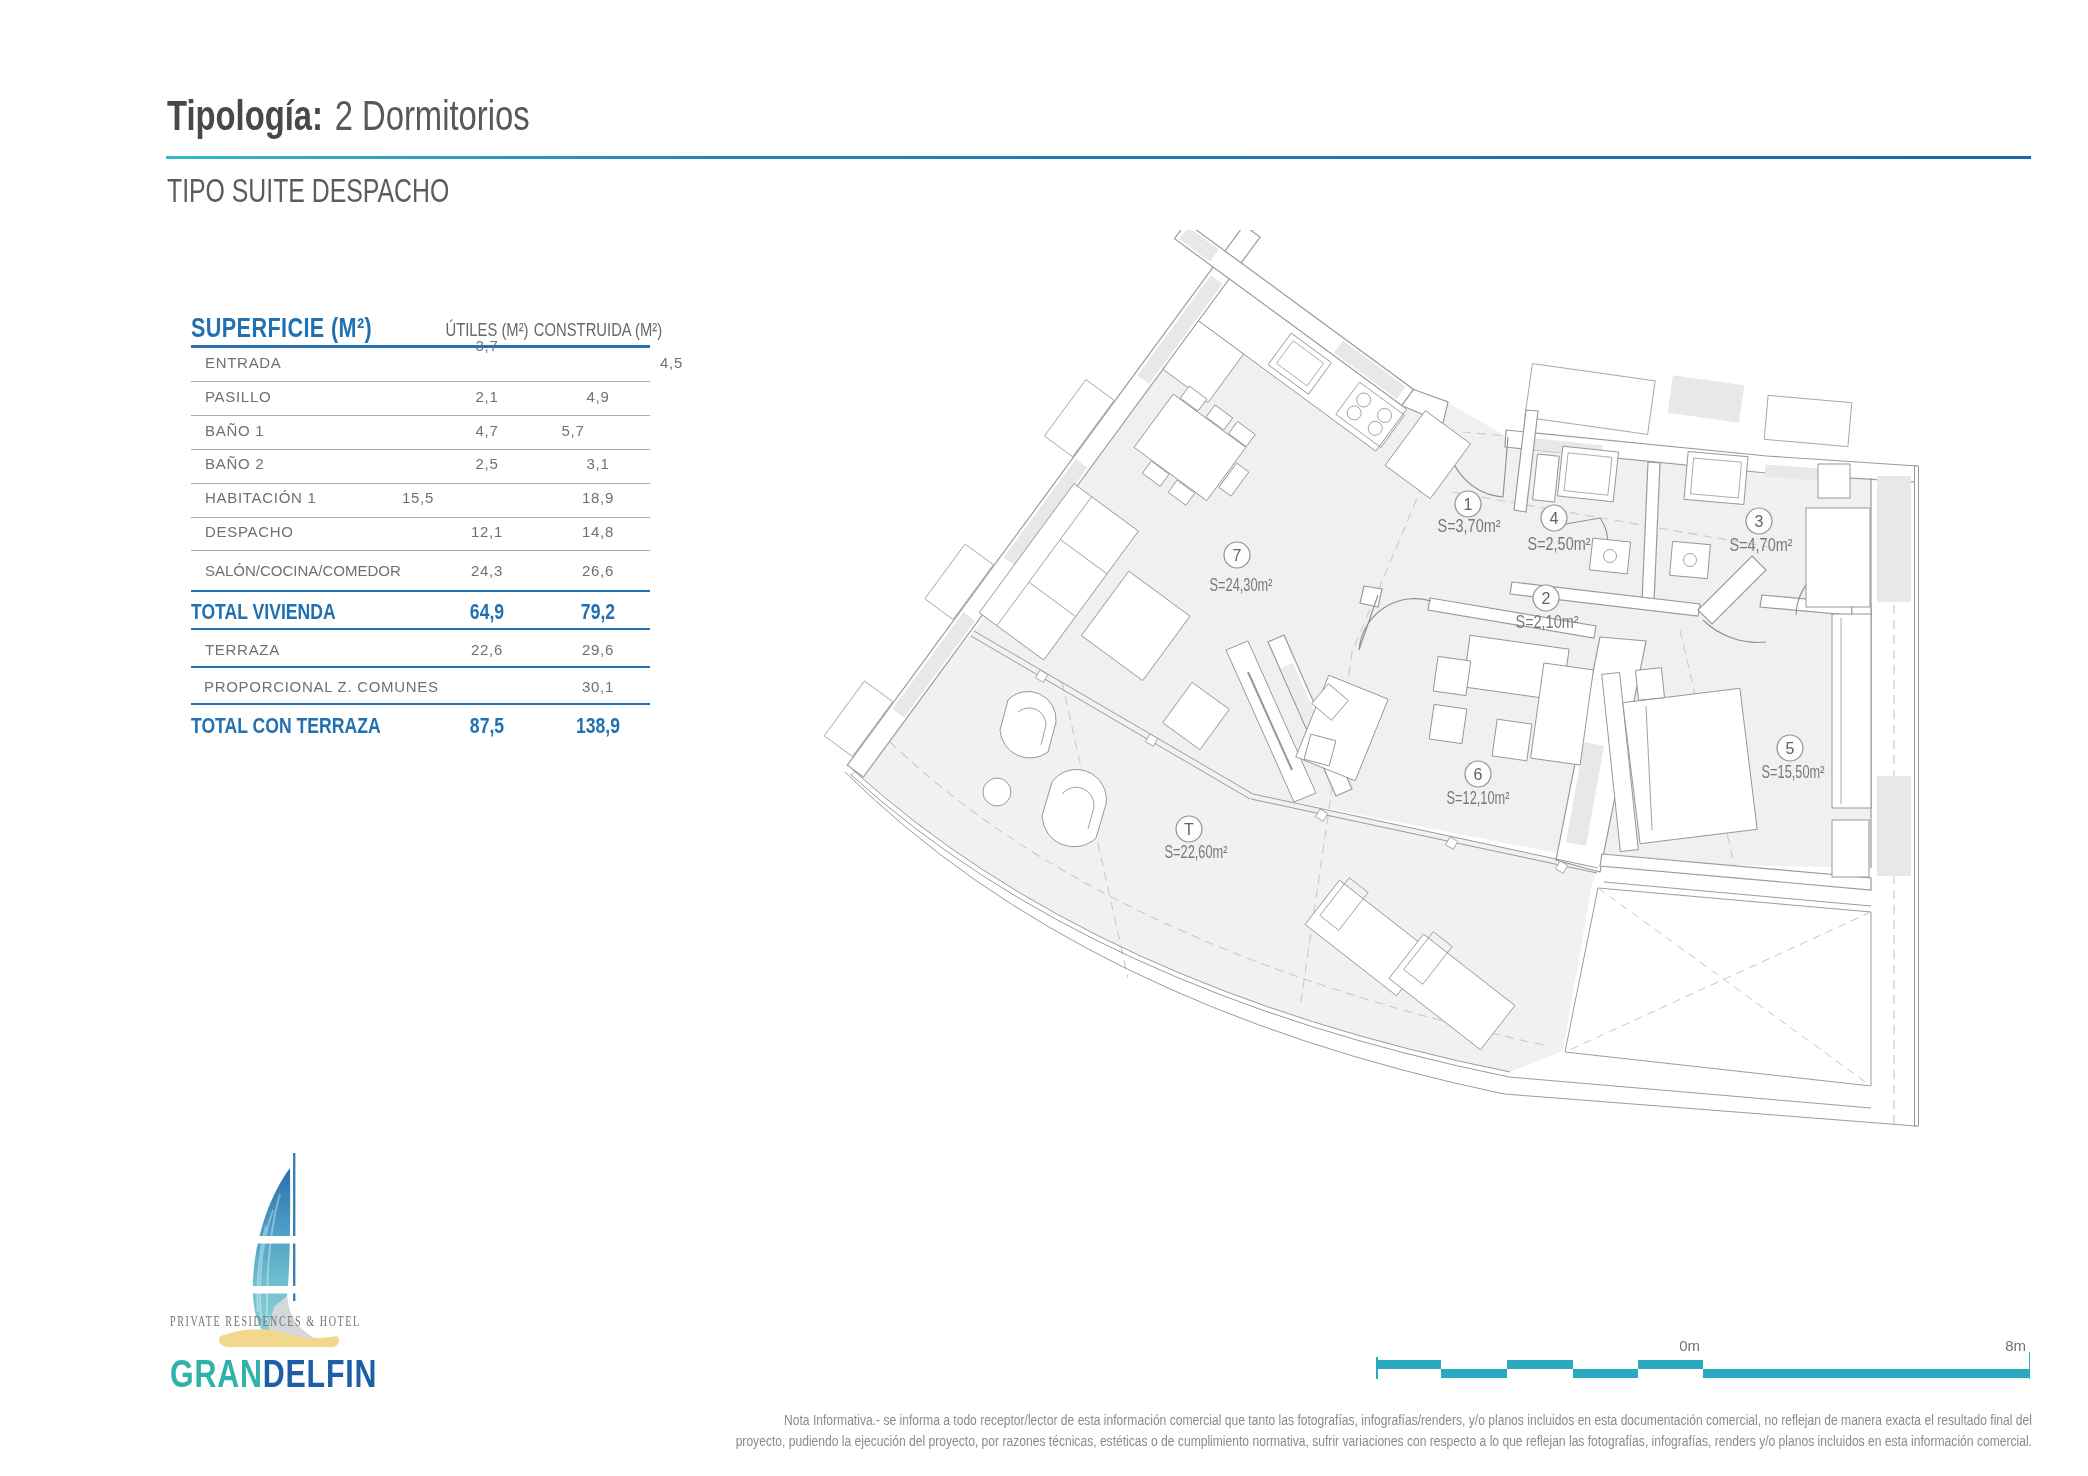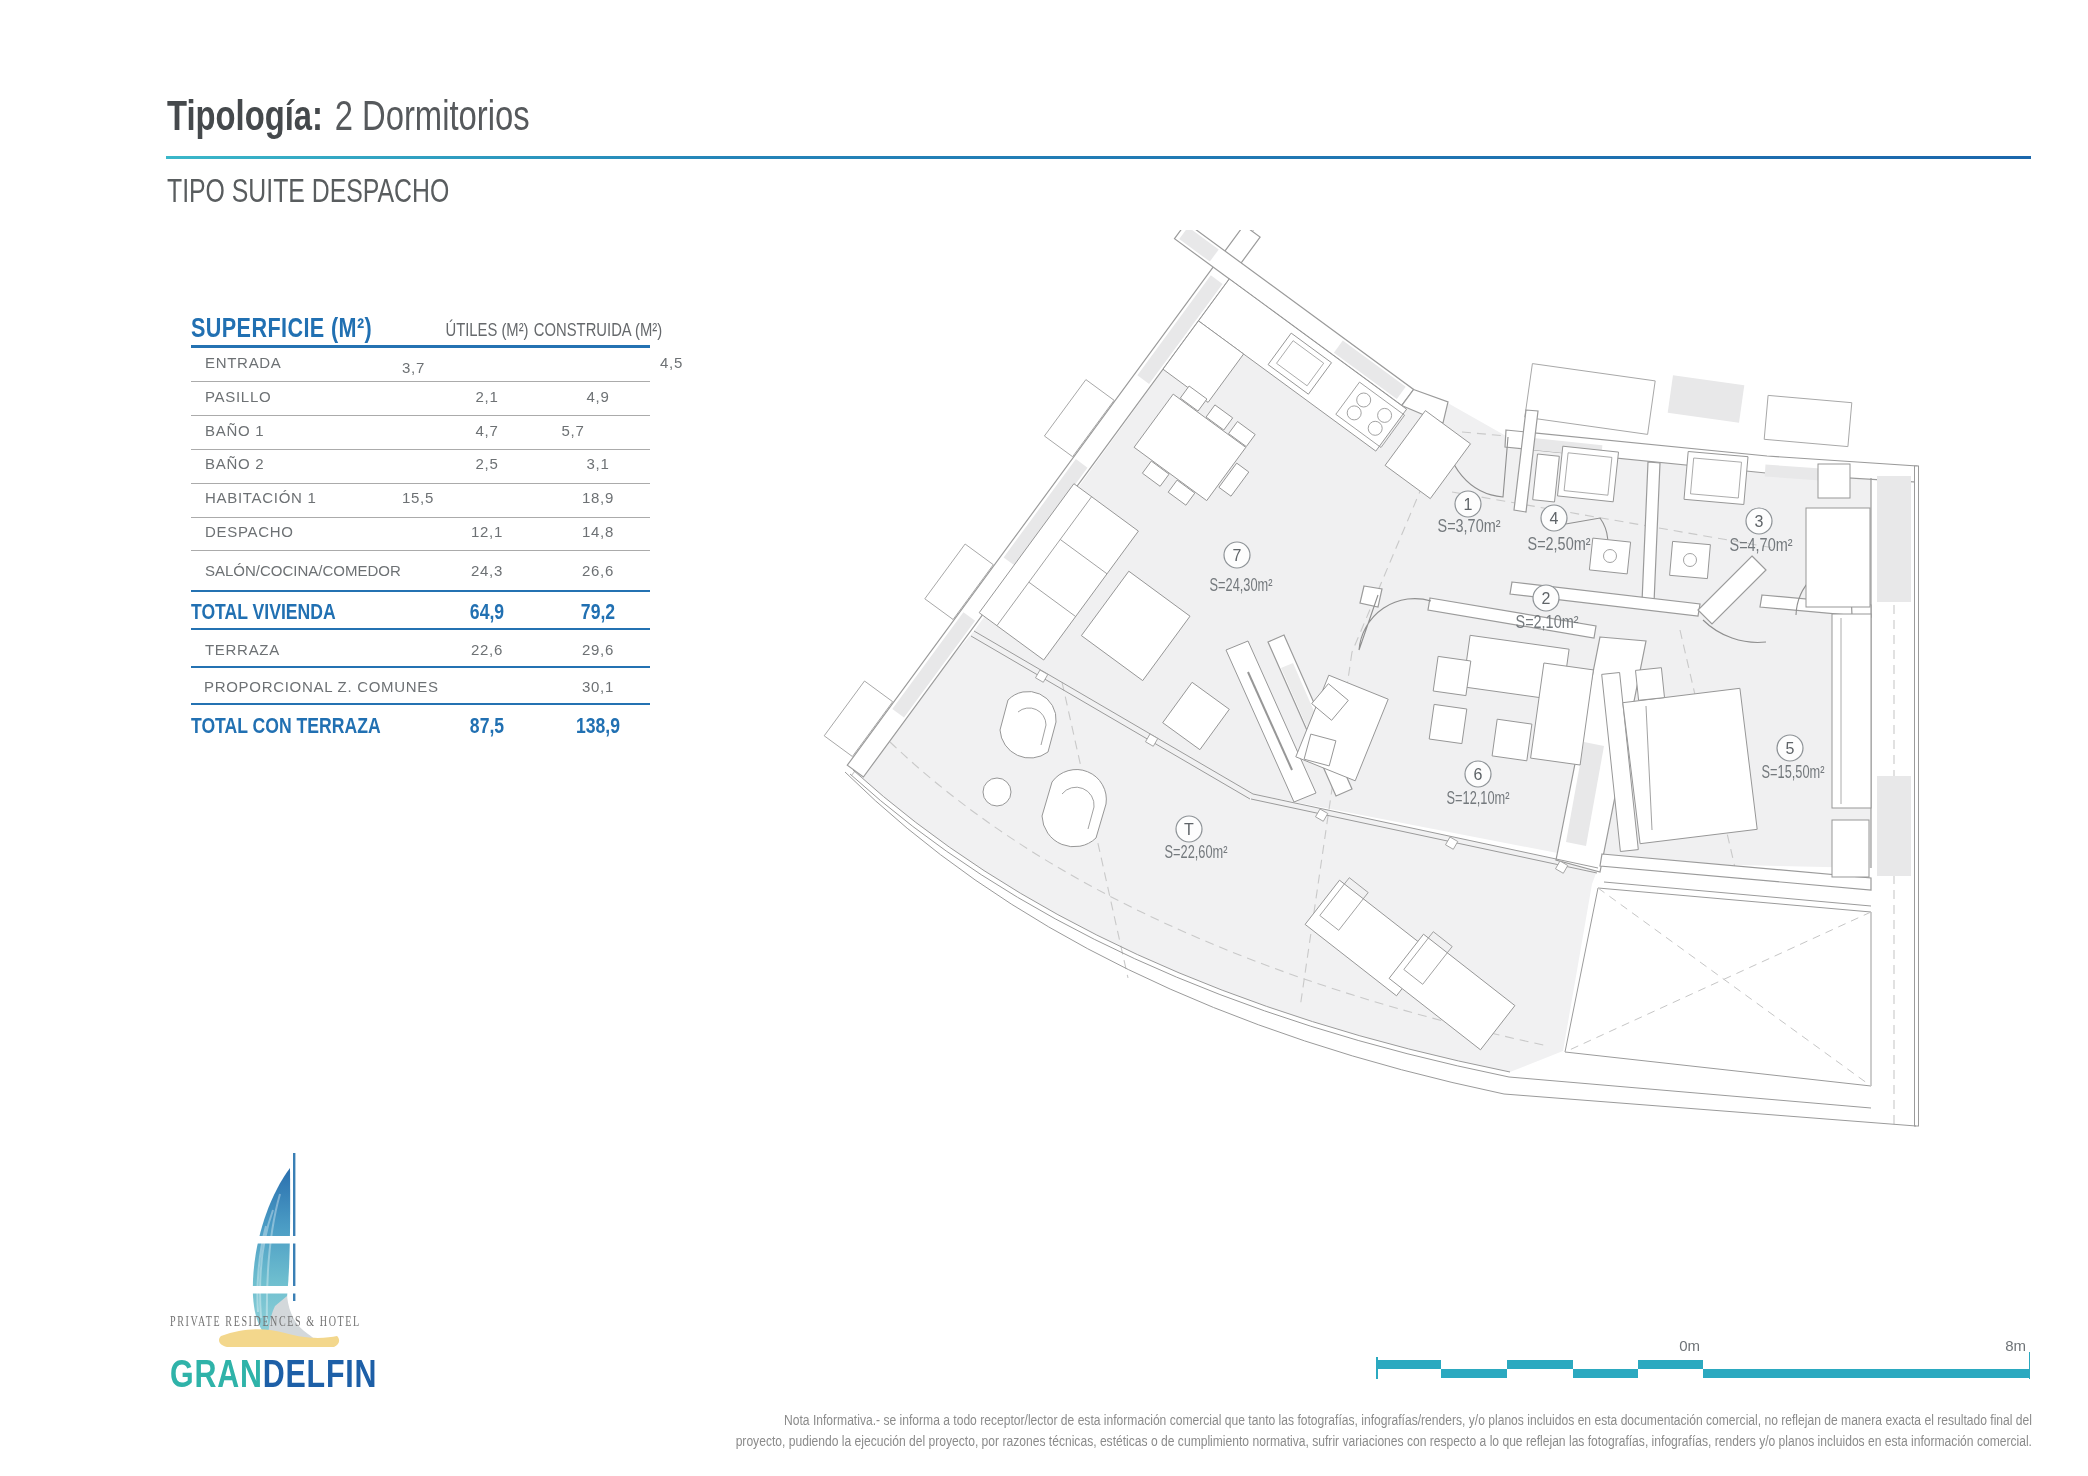--- a/index.html
+++ b/index.html
@@ -24,21 +24,21 @@
 <span class="cx" style="transform:scaleX(.73)">TIPO SUITE DESPACHO</span></div>
 <div class="tbl">
 <div>
       <span class="thdr cx" style="position:absolute;left:191px;top:313px">SUPERFICIE (M²)</span>
       <span class="tcol cxc" style="position:absolute;left:402px;top:319px;width:170px">ÚTILES (M²)</span>
       <span class="tcol cxc" style="position:absolute;left:513px;top:319px;width:170px">CONSTRUIDA (M²)</span>
       <div style="position:absolute;left:191px;top:345px;width:459px;height:2.5px;background:#2472b2"></div>
     </div>
 <div>
       <span class="trow" style="position:absolute;left:205px;top:353.9px;letter-spacing:0.7px">ENTRADA</span>
-      <span class="trow" style="position:absolute;left:402px;top:359px;width:170px;text-align:left">3,7</span>
+      <span class="trow" style="position:absolute;left:402px;top:337px;width:170px;text-align:center">3,7</span>
       <span class="trow" style="position:absolute;left:513px;top:353.9px;width:170px;text-align:right">4,5</span>
     </div>
 <div style="position:absolute;left:191px;top:381.3px;width:459px;height:1px;background:#ababab"></div>
 <div>
       <span class="trow" style="position:absolute;left:205px;top:387.7px;letter-spacing:0.7px">PASILLO</span>
       <span class="trow" style="position:absolute;left:402px;top:387.7px;width:170px;text-align:center">2,1</span>
       <span class="trow" style="position:absolute;left:513px;top:387.7px;width:170px;text-align:center">4,9</span>
     </div>
 <div style="position:absolute;left:191px;top:415.1px;width:459px;height:1px;background:#ababab"></div>
 <div>

